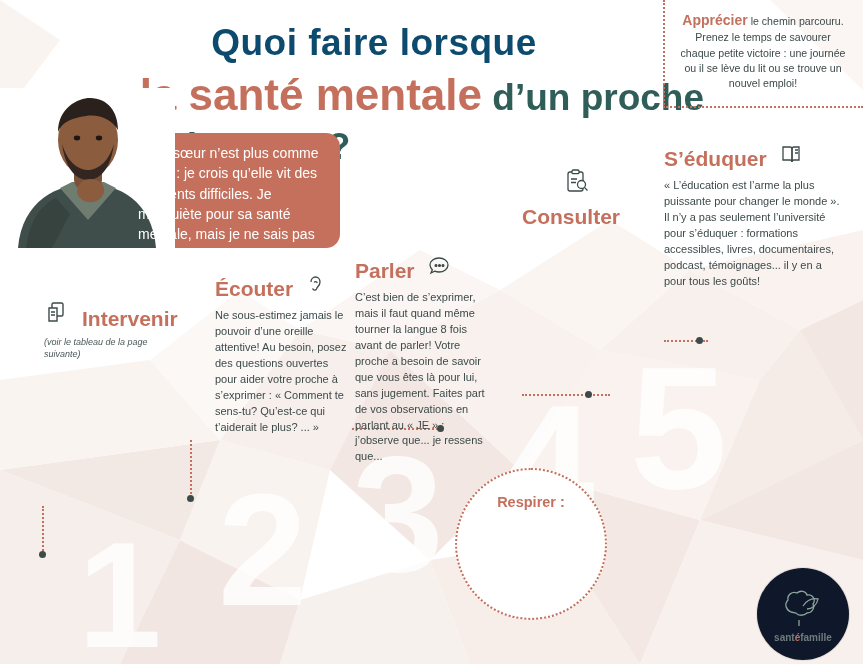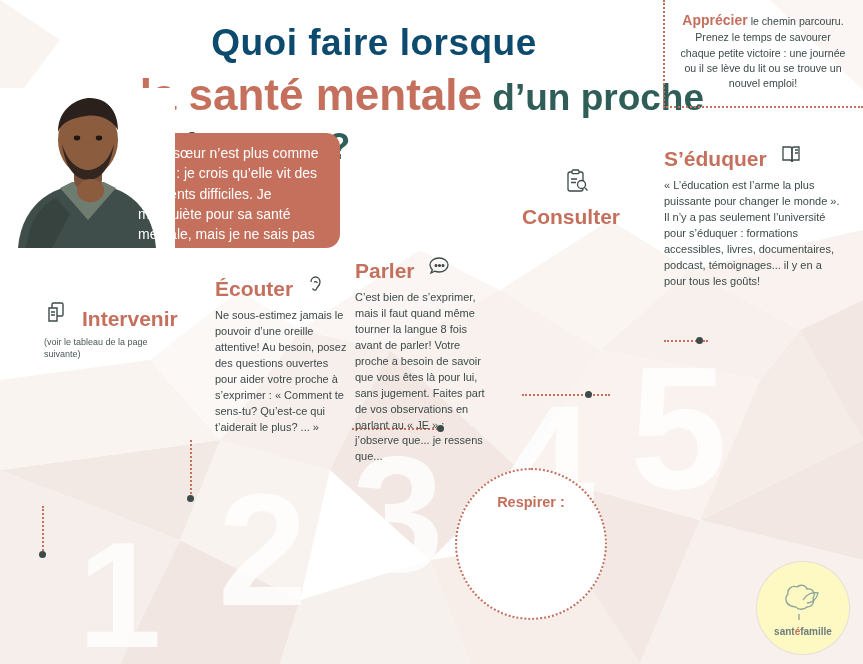--- a/index.html
+++ b/index.html
@@ -75,21 +75,21 @@
   
   .step{position:absolute;}
   .step .head{
     display:flex;align-items:flex-end;gap:12px;
     color:#c4705c;font-size:21px;font-weight:700;white-space:nowrap;
   }
   .step .body{
     margin-top:7px;
     color:#3c4a4a;font-size:11px;line-height:1.45;
   }
-  .note{font-size:9px;color:#4a5757;line-height:1.3;margin-top:6px;display:block;}
+  .note{font-size:9px;color:#4a5757;line-height:1.3;margin-top:6px;display:block;font-style:italic;}
 
   
   .dots{position:absolute;border-left:2px dotted #c4705c;}
   .dots-h{position:absolute;border-top:2px dotted #c4705c;}
   .dot{
     position:absolute;width:7px;height:7px;border-radius:50%;
     background:#3c4a4a;
   }
 
   
@@ -111,23 +111,23 @@
     background:#ffffff;
     text-align:center;
     box-sizing:border-box;
     padding:22px 16px 0 16px;
     color:#3c4a4a;font-size:10.4px;line-height:1.42;
   }
   .respirer .rtitle{color:#c4705c;font-size:14.5px;font-weight:700;display:block;margin-bottom:16px;}
 
   
   .logo{
-    position:absolute;right:14px;bottom:10px;width:92px;height:92px;
+    position:absolute;right:14px;bottom:4px;width:92px;height:92px;
     border-radius:50%;
-    background:#fef9c3;
+    background:#0f172a;
     display:flex;flex-direction:column;align-items:center;justify-content:center;
     box-shadow:0 0 0 1px #e7ded8;
   }
   .logo .lname{font-size:10px;color:#6d7c7c;font-weight:700;margin-top:2px;}
   .logo .lname i{font-style:normal;color:#c4705c;}
   .icon{display:inline-block;vertical-align:middle;}
 </style>
 </head>
 <body>
 

